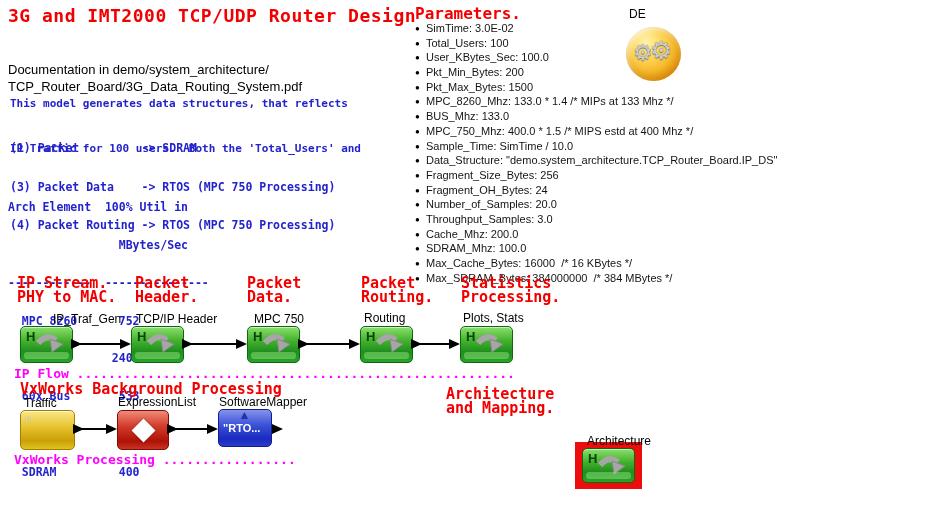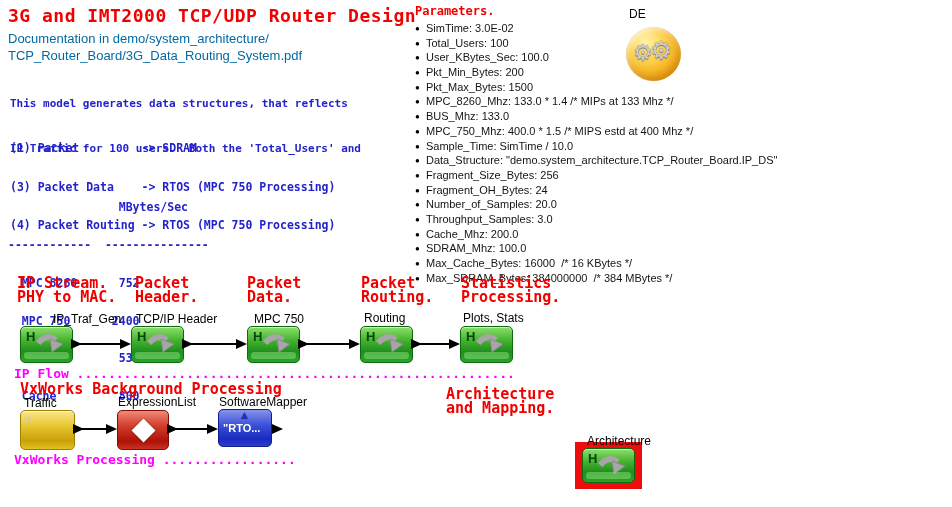--- a/index.html
+++ b/index.html
@@ -7,34 +7,34 @@
   #canvas {
     position:relative; width:852px; height:507px; background:#ffffff;
     font-family:"Liberation Sans", sans-serif; overflow:hidden;
   }
   .abs { position:absolute; }
   .mono { font-family:"DejaVu Sans Mono", monospace; }
   .pre  { white-space:pre; }
 
   
   .t-red     { color:#f20000; }
-  .t-green   { color:#0369a1; }
+  .t-green   { color:#000000;margin-top:31px; }
   .t-blue    { color:#2323cc; }
   .t-magenta { color:#ff00ff; }
 
   .title     { font-size:18px; font-weight:bold; letter-spacing:0.5px; }
   .doc       { font-size:13px; line-height:17px; }
   .desc      { font-size:11px; font-weight:bold; line-height:15px; }
   .flowlist  { font-size:11.5px; font-weight:bold; line-height:12.7px; }
   .utiltab   { font-size:11.5px; font-weight:bold; line-height:12.6px; }
   .sechead   { font-size:15px; font-weight:bold; line-height:13.5px; }
   .dots      { font-size:13px; font-weight:bold; }
 
   
-  .param-head { font-size:12px; font-weight:bold; }
+  .param-head { font-size:16px; font-weight:bold; }
   .param-list { font-size:11px; color:#141414; }
   .param-item { height:14.7px; line-height:14.7px; white-space:pre; }
   .bullet { display:inline-block; width:11px; font-size:8px; vertical-align:1px; color:#000; }
 
   
   .de-label { font-size:12px; color:#000; }
   .de-sphere {
     width:55px; height:54px; border-radius:50%;
     background:radial-gradient(circle at 36% 28%, #fff3b0 0%, #ffd95e 28%, #f6b928 58%, #e89207 85%, #f2a81c 100%);
     box-shadow: inset -2px -4px 8px rgba(160,90,0,.35), inset 2px 3px 5px rgba(255,255,255,.7);
@@ -114,20 +114,21 @@
     <div>IP Traffic for 100 users.  Both the 'Total_Users' and</div>
   </div>
 
   <div class="abs mono flowlist t-blue pre" style="left:10px; top:117px;">
     <div>(1) Packet         -&gt; SDRAM</div>
     <div>(3) Packet Data    -&gt; RTOS (MPC 750 Processing)</div>
     <div>(4) Packet Routing -&gt; RTOS (MPC 750 Processing)</div>
   </div>
 
   <div class="abs mono utiltab t-blue pre" style="left:8px; top:176px;">
+    <div>Arch Element  100% Util in</div>
     <div>                MBytes/Sec</div>
     <div>------------  ---------------</div>
     <div>  MPC 8260      752</div>
     <div>  MPC 750      2400</div>
     <div>  60x Bus       533</div>
     <div>  Cache         800</div>
     <div>  SDRAM         400</div>
   </div>
 
   <div class="abs mono param-head t-red" style="left:415px; top:4px;">Parameters.</div>

